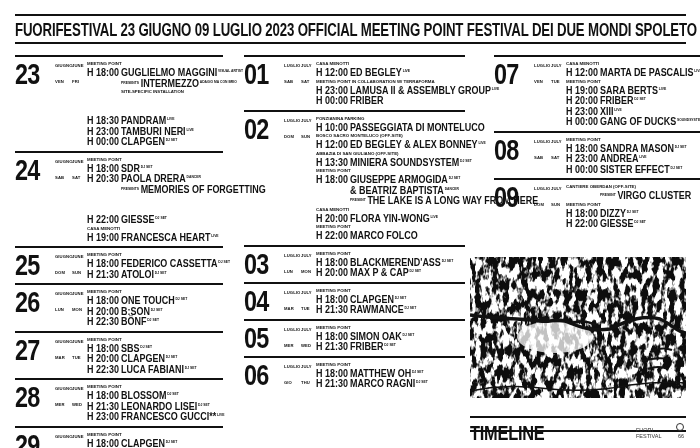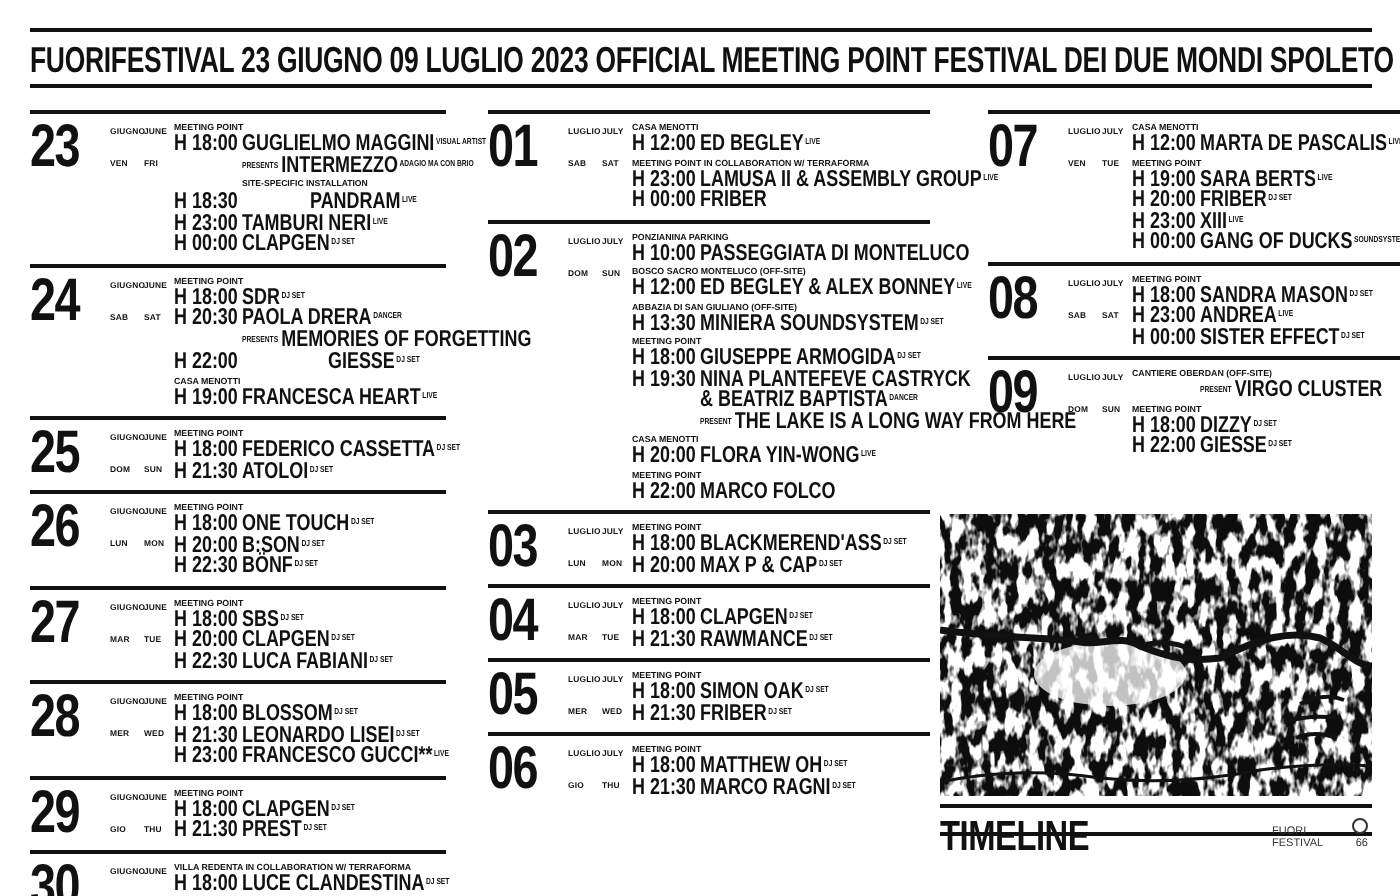--- a/index.html
+++ b/index.html
@@ -14,29 +14,29 @@
   .day { position: relative; border-top: 2.5px solid #111; padding: 3px 0 4px 0; }
   .daynum { position: absolute; left: 0; top: 1px; font-size: 30px; font-weight: bold; letter-spacing: -1px; transform: scaleX(0.78); transform-origin: left top; line-height: 32px; }
   .mini { position: absolute; font-size: 4.2px; font-weight: bold; text-transform: uppercase; letter-spacing: 0.1px; line-height: 5px; white-space: nowrap; }
   .m-it { left: 40px; top: 6px; }
   .m-en { left: 57px; top: 6px; }
   .d-it { left: 40px; top: 22px; }
   .d-en { left: 57px; top: 22px; }
   .events { margin-left: 72px; }
   .venue { font-size: 4.4px; font-weight: bold; text-transform: uppercase; line-height: 6px; height: 7px; padding-top: 1px; white-space: nowrap; }
   .ev { display: flex; align-items: baseline; font-size: 11.5px; font-weight: bold; line-height: 10.5px; white-space: nowrap; }
-  .ev.gap { margin-top: 1px; text-align: right; }
+  .ev.gap { margin-top: 20px; }
   .time { width: 34px; flex: none; display: inline-block; transform: scaleX(0.78); transform-origin: left; letter-spacing: 0; }
   .act { flex: 1; }
   .act .name { display: inline-block; transform: scaleX(0.78); transform-origin: left; }
   .tag { font-size: 4.3px; font-weight: bold; vertical-align: top; position: relative; top: -1px; margin-left: 1px; }
   .presents { font-size: 4.3px; font-weight: bold; vertical-align: top; margin-right: 2px; }
   .sub { font-size: 4.3px; font-weight: bold; line-height: 7px; text-transform: uppercase; }
   #image { position: absolute; left: 470px; top: 257px; width: 216px; height: 141px; background: #fff; overflow: hidden; }
-  #timeline-bar { position: absolute; left: 470px; top: 402px; width: 216px; height: 16px; border-top: 2.5px solid #111; border-bottom: 2.5px solid #111; }
+  #timeline-bar { position: absolute; left: 470px; top: 416px; width: 216px; height: 16px; border-top: 2.5px solid #111; border-bottom: 2.5px solid #111; }
   #timeline-word { position: absolute; left: 0; top: 3px; font-size: 21px; font-weight: bold; transform: scaleX(0.78); transform-origin: left top; letter-spacing: -0.3px; }
   #logo { position: absolute; right: 0; top: 5px; width: 50px; height: 18px; }
   #logo-text { position: absolute; left: 0; top: 4px; font-size: 5.5px; line-height: 6px; color: #333; white-space: pre; }
   #logo-circle { position: absolute; right: 2px; top: 0; width: 8px; height: 8px; border: 1.3px solid #333; border-radius: 50%; }
   #logo-num { position: absolute; right: 2px; top: 10px; font-size: 5.5px; color: #333; }
 </style>
 </head>
 <body>
 
 <div id="header">
@@ -267,24 +267,20 @@
         </div>
         <div class="venue">ABBAZIA DI SAN GIULIANO (OFF-SITE)</div>
         <div class="ev">
           <span class="time">H 13:30</span>
           <span class="act"><span class="name"><span>MINIERA SOUNDSYSTEM</span><sup class="tag">DJ SET</sup></span></span>
         </div>
         <div class="venue">MEETING POINT</div>
         <div class="ev">
           <span class="time">H 18:00</span>
           <span class="act"><span class="name"><span>GIUSEPPE ARMOGIDA</span><sup class="tag">DJ SET</sup></span></span>
-        </div>
-        <div class="ev">
-          <span class="time">H 19:30</span>
-          <span class="act"><span class="name"><span>NINA PLANTEFEVE CASTRYCK</span></span></span>
         </div>
         <div class="ev">
           <span class="time"></span>
           <span class="act"><span class="name"><span>&amp; BEATRIZ BAPTISTA</span><sup class="tag">DANCER</sup></span></span>
         </div>
         <div class="ev">
           <span class="time"></span>
           <span class="act"><span class="name"><span class="presents">PRESENT</span><span>THE LAKE IS A LONG WAY FROM HERE</span></span></span>
         </div>
         <div class="venue">CASA MENOTTI</div>

